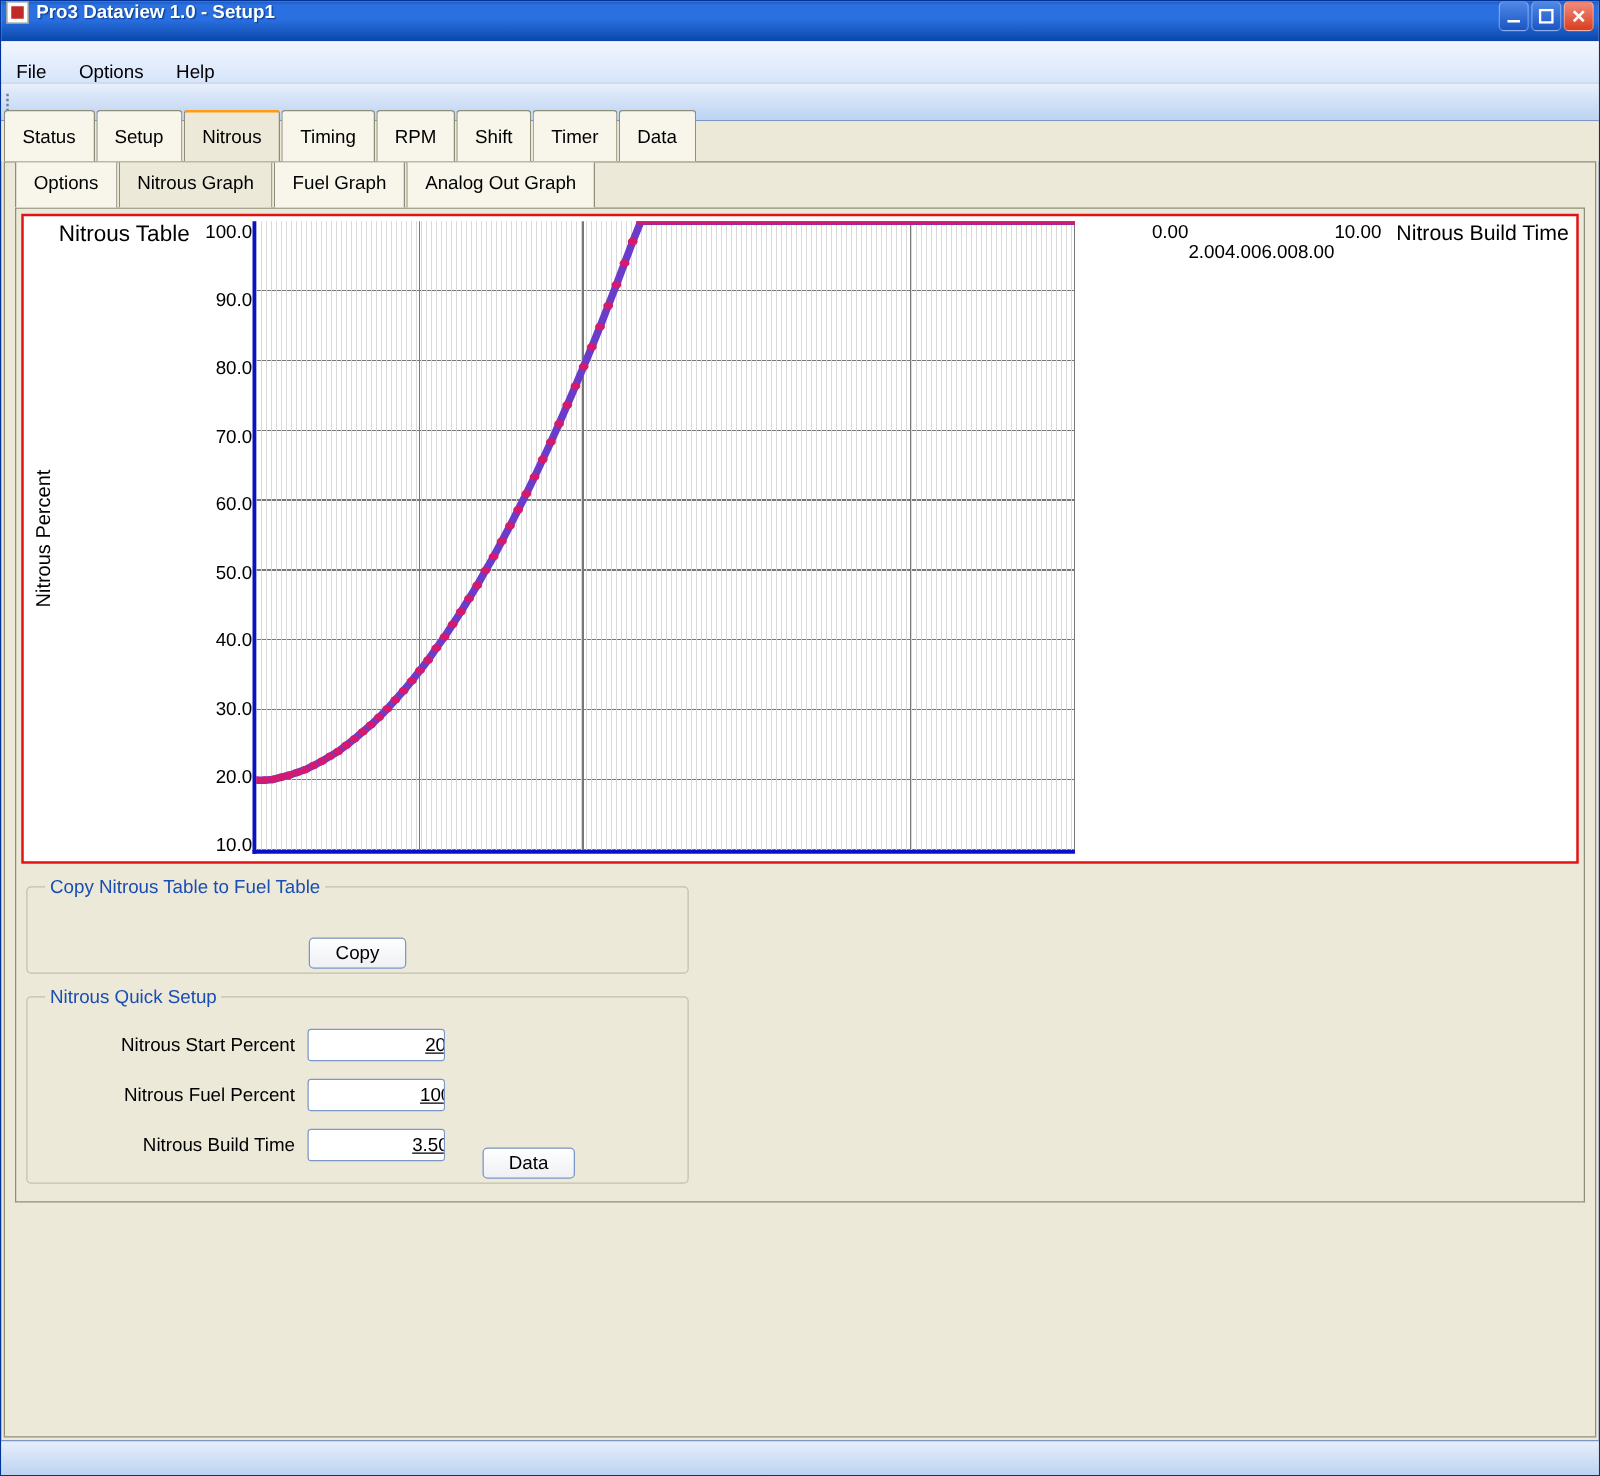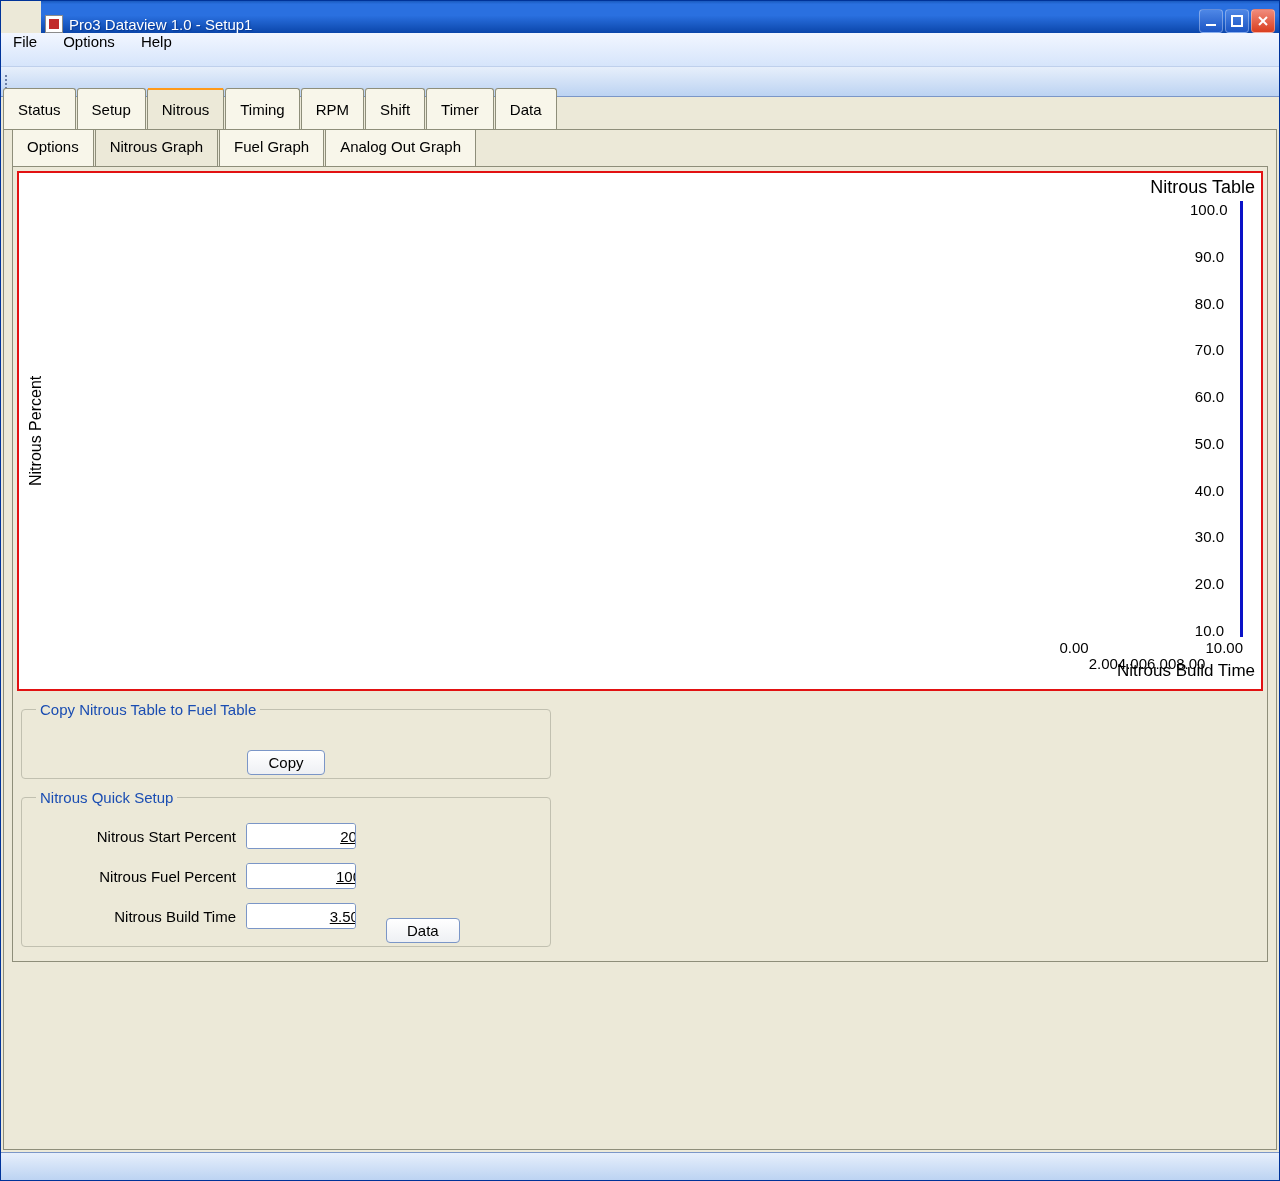--- a/index.html
+++ b/index.html
@@ -16,26 +16,25 @@
     background: #ece9d8;
     border: 1px solid #003399;
     display: flex;
     flex-direction: column;
   }
   
   .titlebar {
     height: 32px;
     background: linear-gradient(to bottom, #1a5bbf 0%, #2a70e0 10%, #2a70e0 45%, #0b46aa 100%);
     display: flex;
-    align-items: flex-end;
+    align-items: flex-start;
     padding: 0 4px;
     color: #fff;
-    font-weight: normal;
+    font-weight: bold;
     font-size: 15px;
-    margin-left: 40px;
   }
   .titlebar .app-icon {
     width: 18px; height: 18px;
     background: #fff;
     border: 1px solid #8b8b8b;
     margin-right: 6px;
     display: flex; align-items: center; justify-content: center;
   }
   .titlebar .app-icon div {
     width: 10px; height: 10px; background: #c12a2a;
@@ -50,21 +49,21 @@
     font-weight: bold; color: #fff; font-size: 14px;
     cursor: pointer;
   }
   .win-btn.min, .win-btn.max { background: linear-gradient(to bottom,#4e87e6,#1b55c4); }
   .win-btn.close { background: linear-gradient(to bottom,#f08b7b,#da3e1f); }
   
   .menubar {
     background: linear-gradient(to bottom, #f2f6ff 0%, #d6e5fb 100%);
     height: 34px;
     padding: 0 12px;
-    display: flex; align-items: flex-start; gap: 26px;
+    display: flex; align-items: flex-end; gap: 26px;
     border-bottom: 1px solid #bfd0ec;
     font-size: 15px;
     color: #000;
   }
   .menubar span { cursor: pointer; }
   .toolbar {
     background: linear-gradient(to bottom, #e7effb 0%, #bcd3f2 100%);
     height: 30px;
     border-bottom: 1px solid #7b96c7;
     display: flex; align-items: center;
@@ -127,27 +126,27 @@
     padding: 4px 6px;
     position: relative;
   }
   .ylabel {
     writing-mode: vertical-rl;
     transform: rotate(180deg);
     text-align: center;
     font-size: 16px;
     padding: 0 2px;
   }
-  .chart-main { flex: 1; display: flex; flex-direction: column; align-items: flex-end; }
+  .chart-main { flex: 1; display: flex; flex-direction: row; }
   .chart-title { text-align: center; font-size: 18px; height: 24px; }
   .plot-wrap { flex: 1; display: flex; }
   .yticks {
     width: 50px;
     display: flex; flex-direction: column; justify-content: space-between;
-    text-align: right; font-size: 15px; padding-right: 16px;
+    text-align: right; font-size: 15px; padding-right: 0;
   }
   .plot {
     flex: 1;
     border-left: 3px solid #0a12c7;
     border-bottom: 3px solid #0a12c7;
     background:
       
       repeating-linear-gradient(to right, #d9d9d9 0 1px, transparent 1px 4px),
       
       repeating-linear-gradient(to bottom, transparent 0 calc(100%/9 - 1px), #777 calc(100%/9 - 1px) calc(100%/9)),

